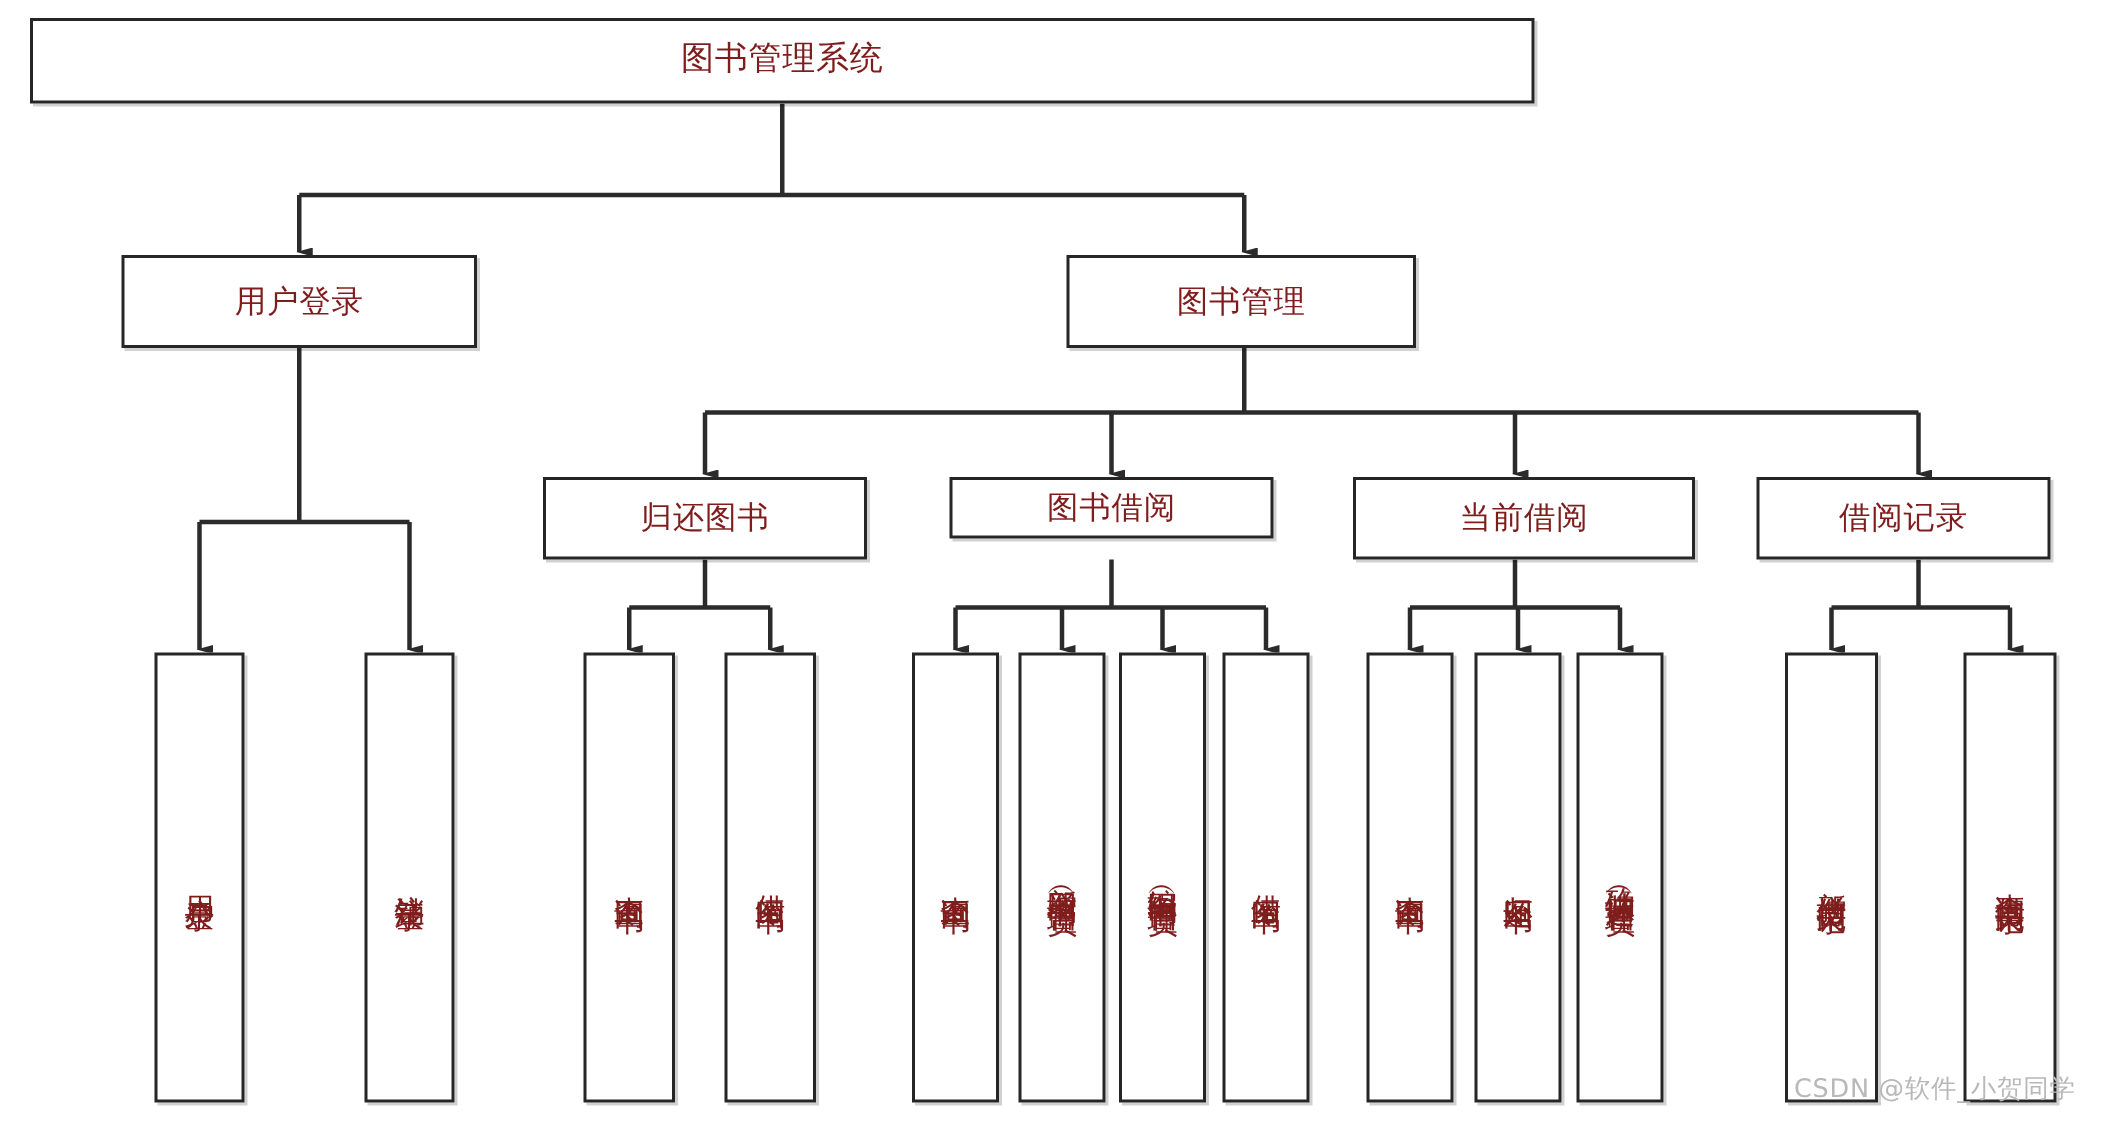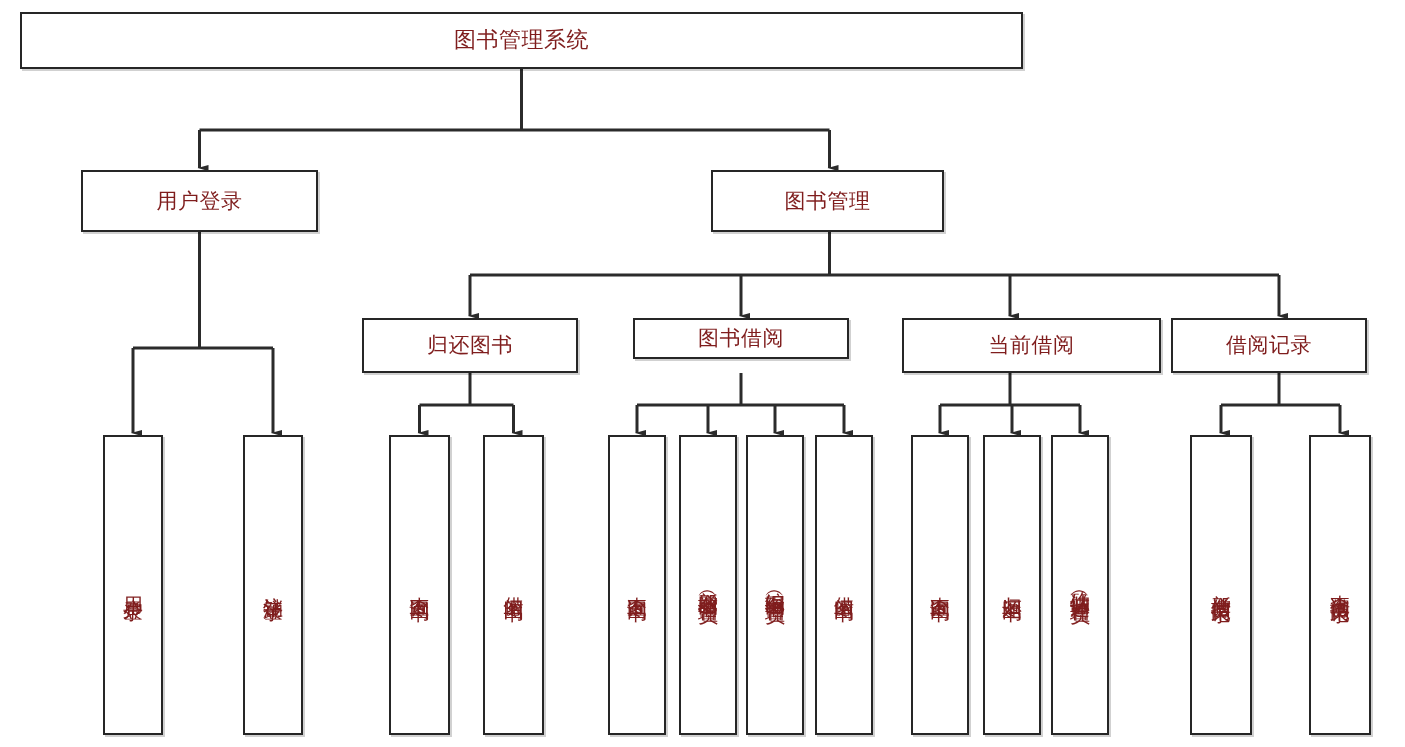--- a/index.html
+++ b/index.html
@@ -119,21 +119,21 @@
       </div>
       <div class="node horizontal" style="left: 711px; top: 170px; width: 233px; height: 62px;">
         <div class="node-label">图书管理</div>
       </div>
       <div class="node horizontal" style="left: 362px; top: 318px; width: 216px; height: 55px;">
         <div class="node-label">归还图书</div>
       </div>
       <div class="node horizontal" style="left: 633px; top: 318px; width: 216px; height: 41px;">
         <div class="node-label">图书借阅</div>
       </div>
-      <div class="node horizontal" style="left: 902px; top: 318px; width: 259px; height: 55px;">
+      <div class="node horizontal" style="left: 902px; top: 318px; width: 228px; height: 55px;">
         <div class="node-label">当前借阅</div>
       </div>
       <div class="node horizontal" style="left: 1171px; top: 318px; width: 196px; height: 55px;">
         <div class="node-label">借阅记录</div>
       </div>
       <div class="node vertical" style="left: 103px; top: 435px; width: 60px; height: 300px;">
         <div class="node-label">用户登录</div>
       </div>
       <div class="node vertical" style="left: 243px; top: 435px; width: 60px; height: 300px;">
         <div class="node-label">注销登录</div>
@@ -166,13 +166,14 @@
         <div class="node-label">确认归还（管理员）</div>
       </div>
       <div class="node vertical" style="left: 1190px; top: 435px; width: 62px; height: 300px;">
         <div class="node-label">新增借阅记录</div>
       </div>
       <div class="node vertical" style="left: 1309px; top: 435px; width: 62px; height: 300px;">
         <div class="node-label">查询借阅记录</div>
       </div>
     </div>
 
+  <div class="watermark" style="left:1196px; top:714px;">CSDN @软件_小贺同学</div>
 </div>
 
 </body></html>

